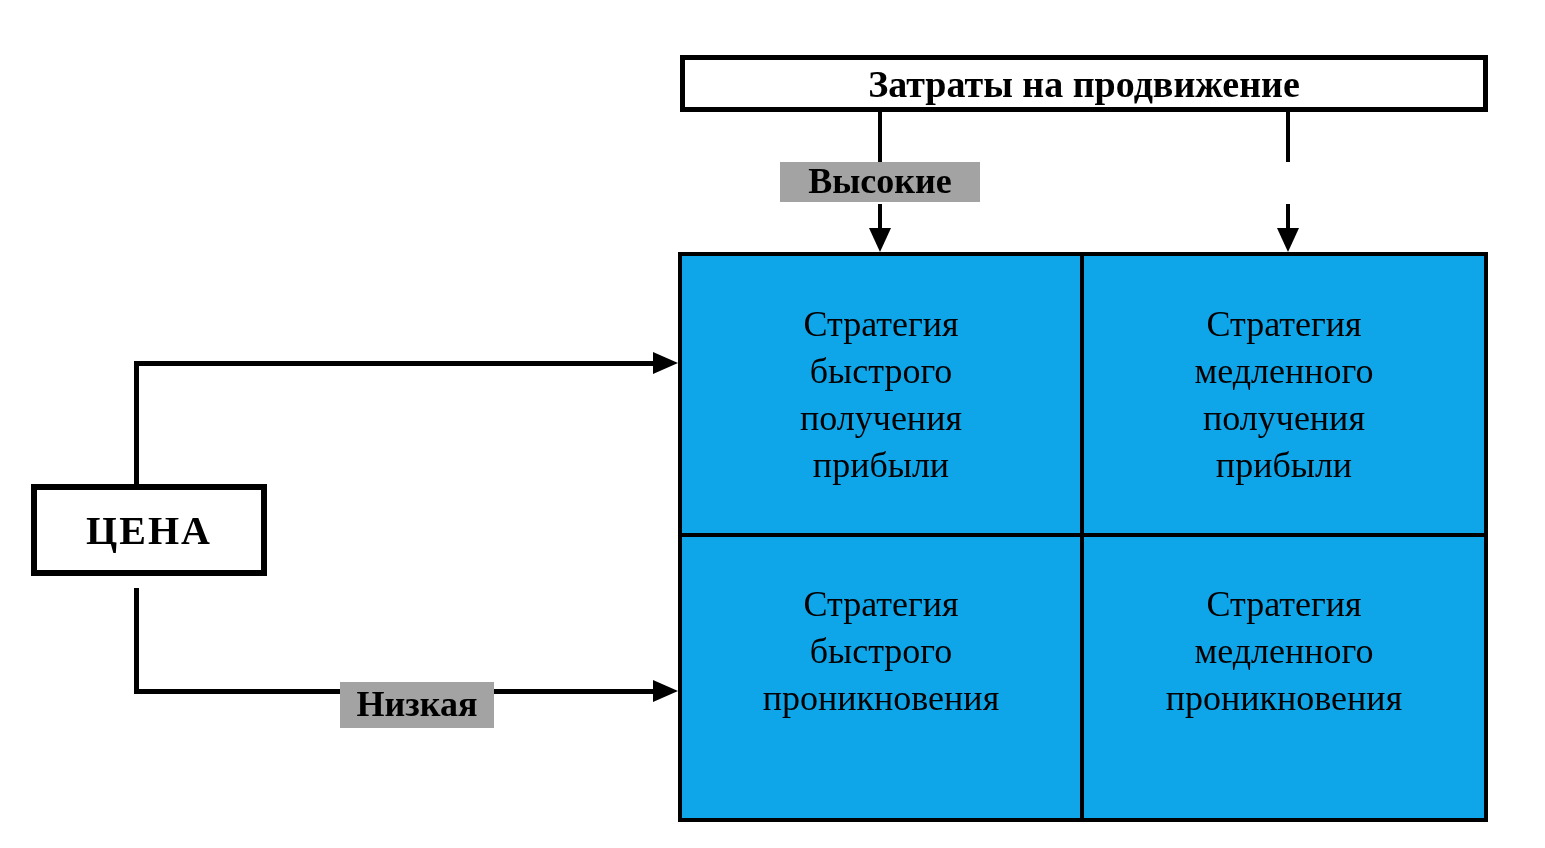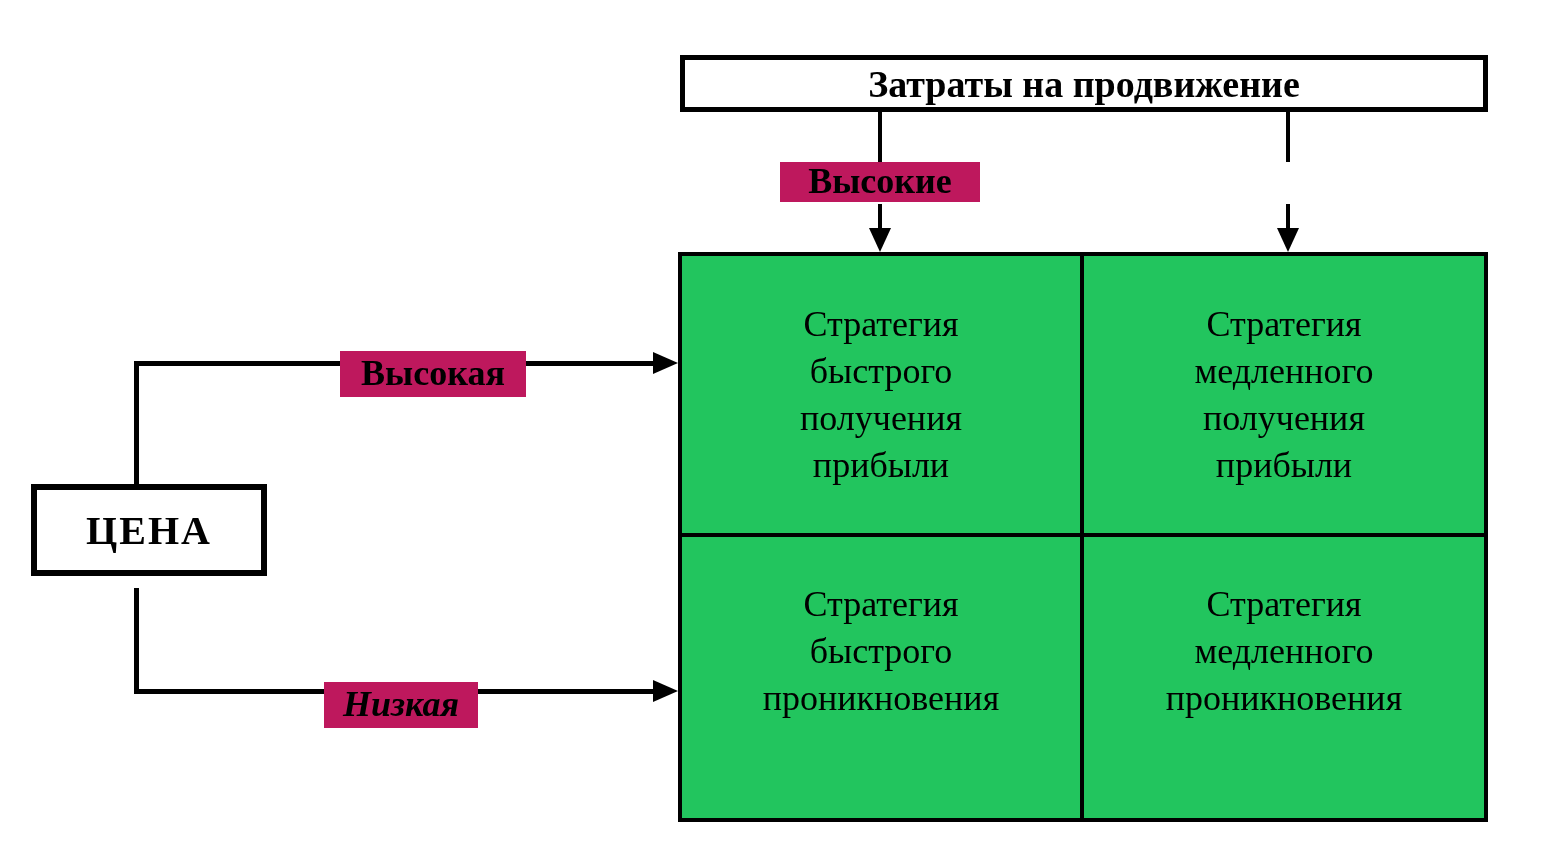--- a/index.html
+++ b/index.html
@@ -64,36 +64,36 @@
     border-bottom: 11px solid transparent;
     border-left: 25px solid #000000;
   }
   
   .level-label {
     position: absolute;
     font-weight: bold;
     font-size: 36px;
     text-align: center;
     line-height: 1.1;
-    background: #be185d;
+    background: #a3a3a3;
     display: flex;
     align-items: center;
     justify-content: center;
   }
   
   .matrix {
     position: absolute;
     left: 678px; top: 252px;
     width: 810px; height: 570px;
     box-sizing: border-box;
     border: 4px solid #000000;
     display: grid;
     grid-template-columns: 402px 400px;
     grid-template-rows: 281px 281px;
-    background: #22c55e;
+    background: #0ea5e9;
   }
   .matrix-cell {
     box-sizing: border-box;
     display: flex;
     justify-content: center;
     text-align: center;
     font-size: 36px;
     line-height: 47px;
     white-space: pre-line;
   }
@@ -119,26 +119,25 @@
   <div class="vline" style="left:1286px; top:204px; height:26px;"></div>
   <div class="arrow-down" style="left:1277px; top:228px;"></div>
 
   <div class="outlined-box price-box">
     <span>ЦЕНА</span>
   </div>
 
   <div class="vline thick" style="left:134px; top:363px; height:121px;"></div>
   <div class="hline" style="left:134px; top:361px; width:520px;"></div>
   <div class="arrow-right" style="left:653px; top:352px;"></div>
-  <div class="level-label" style="left:340px; top:351px; width:186px; height:46px;">Высокая</div>
 
   <div class="vline thick" style="left:134px; top:588px; height:103px;"></div>
   <div class="hline" style="left:134px; top:689px; width:520px;"></div>
   <div class="arrow-right" style="left:653px; top:680px;"></div>
-  <div class="level-label" style="left:324px; top:682px; width:154px; height:46px;font-style:italic;">Низкая</div>
+  <div class="level-label" style="left:340px; top:682px; width:154px; height:46px;">Низкая</div>
 
   <div class="matrix">
     <div class="matrix-cell col-left row-top">
       <span>Стратегия
 быстрого
 получения
 прибыли</span>
     </div>
     <div class="matrix-cell col-right row-top">
       <span>Стратегия

